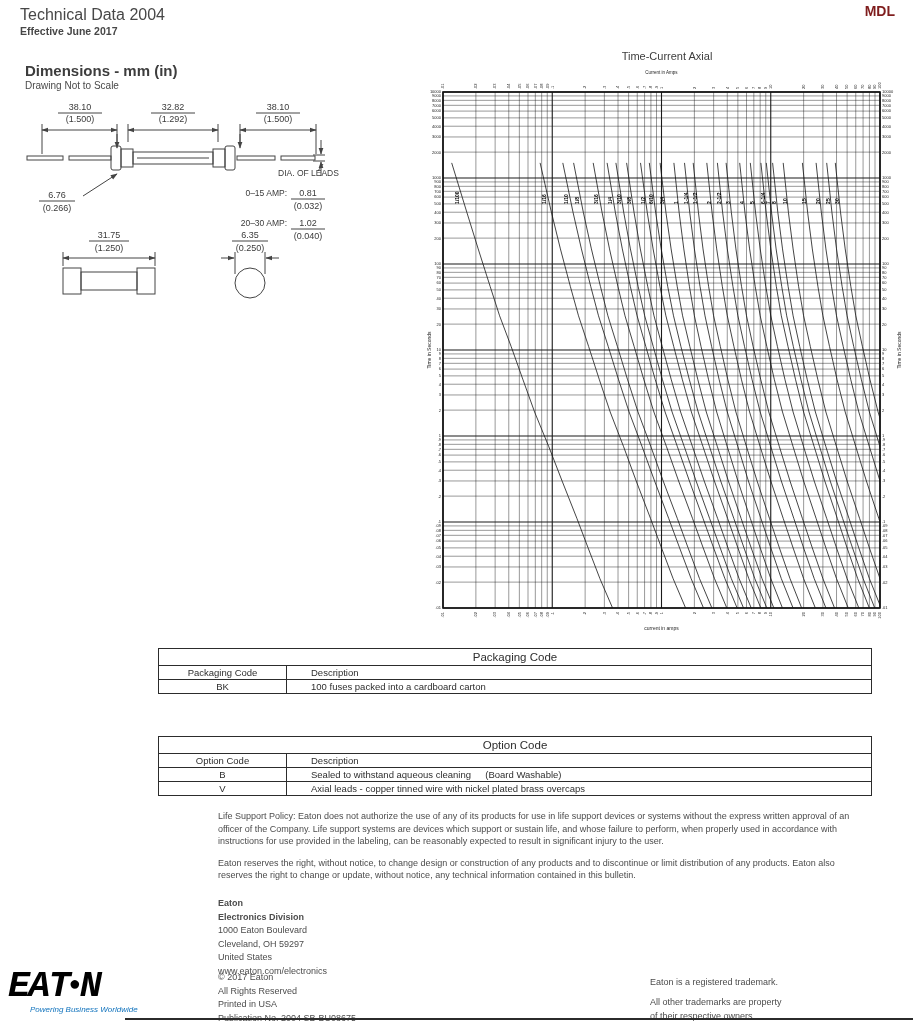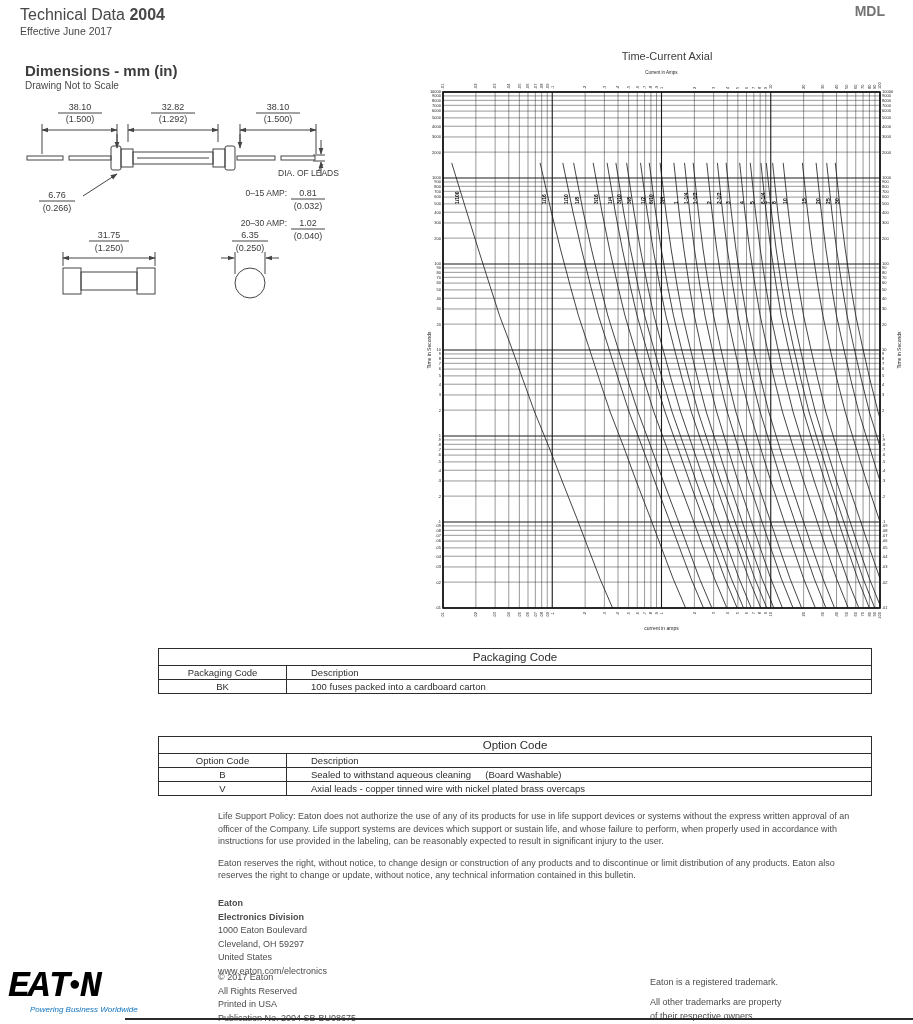--- a/index.html
+++ b/index.html
@@ -3,23 +3,23 @@
 <meta charset="utf-8">
 <style>
   html,body{margin:0;padding:0;}
   body{
     width:913px;height:1024px;position:relative;background:#ffffff;
     font-family:"Liberation Sans",sans-serif;color:#3b3b3b;overflow:hidden;
   }
   .abs{position:absolute;}
   
   .doc-title{left:20px;top:6px;font-size:16px;color:#474747;}
-  .doc-title b{font-weight:bold;margin-top:48px;}
-  .doc-effective{left:20px;top:25px;font-size:10.5px;font-weight:normal;color:#474747;}
-  .hdr-right{right:28px;top:3px;text-align:left;color:#737373;}
+  .doc-title b{font-weight:normal;margin-top:48px;}
+  .doc-effective{left:20px;top:25px;font-size:10.5px;font-weight:bold;color:#474747;}
+  .hdr-right{right:18px;top:3px;text-align:left;color:#7f1d1d;}
   .hdr-right .code{font-size:14px;font-weight:bold;}
   .hdr-right .prod{font-size:13.5px;font-weight:bold;margin-top:1px;}
   
   .dim-head{left:25px;top:62px;font-size:15px;font-weight:bold;color:#3d3d3d;}
   .dim-sub{left:25px;top:80px;font-size:10px;color:#4a4a4a;}
   
   .chart-title{left:437px;top:50px;width:460px;text-align:center;font-size:11px;color:#3d3d3d;}
   
   table.dtable{position:absolute;left:158px;width:714px;border-collapse:collapse;table-layout:fixed;background:#fff;}
   table.dtable td{border:1px solid #2c2c2c;font-size:9.5px;color:#2e2e2e;padding:1px 3px;height:11px;}

